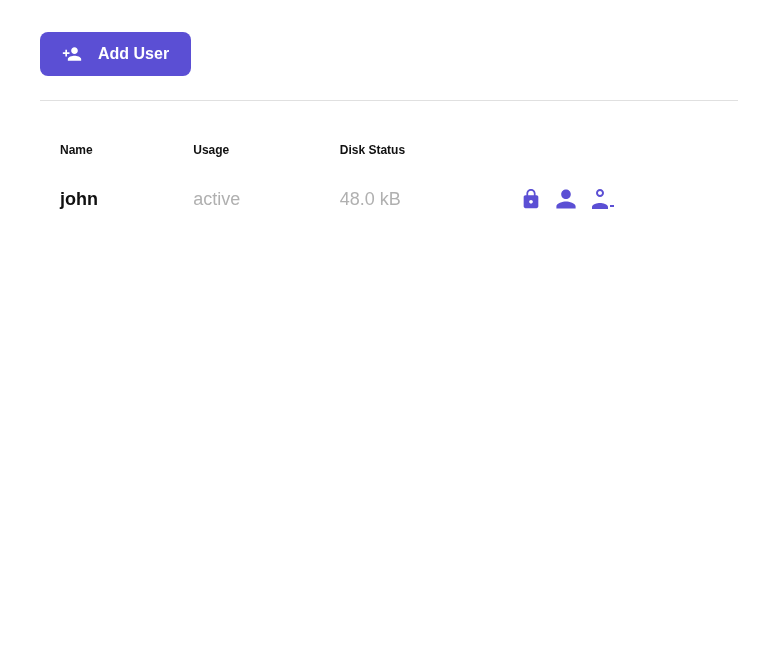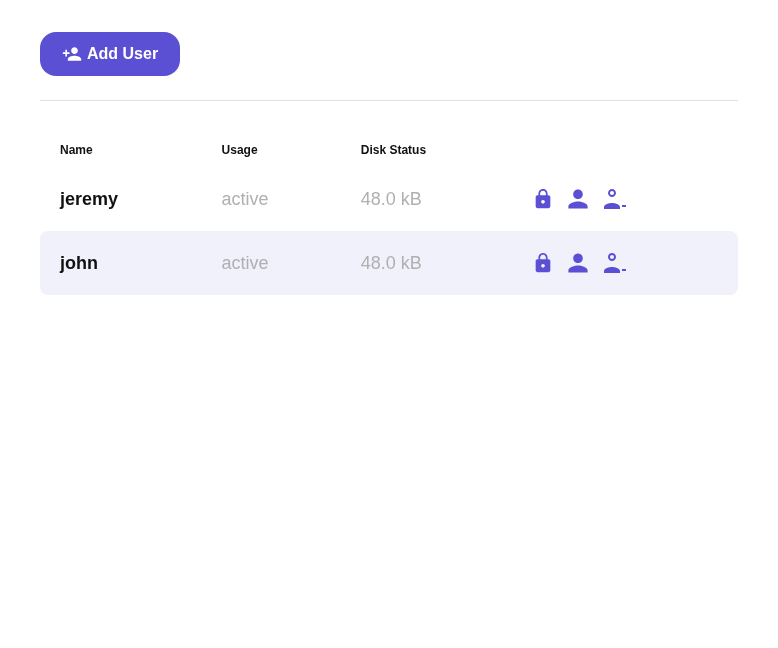--- a/index.html
+++ b/index.html
@@ -29,25 +29,25 @@
 
     .page-title {
       font-size: 28px;
       font-weight: 700;
       color: #111111;
     }
 
     .add-user-button {
       display: flex;
       align-items: center;
-      gap: 5px;
+      gap: 16px;
       background: #5b4fd4;
       color: #ffffff;
       border: none;
-      border-radius: 16px;
+      border-radius: 8px;
       padding: 12px 22px;
       font-size: 16px;
       font-weight: 600;
       cursor: pointer;
     }
 
     .add-user-icon {
       font-size: 17px;
     }
 
@@ -161,44 +161,20 @@
     <thead>
       <tr>
         <th>Name</th>
         <th>Usage</th>
         <th>Disk Status</th>
         <th></th>
       </tr>
     </thead>
     <tbody id="table-body">
         <tr>
-      <td>jeremy</td>
-      <td class="status-cell">active</td>
-      <td class="disk-usage-cell">48.0 kB</td>
-      <td>
-        <div class="actions-cell">
-          <span class="action-icon" title="Lock">
-            <svg class="lock-svg" viewBox="0 0 24 24" xmlns="http://www.w3.org/2000/svg">
-              <path d="M18 8h-1V6c0-2.76-2.24-5-5-5S7 3.24 7 6v2H6c-1.1 0-2 .9-2 2v10c0 1.1.9 2 2 2h12c1.1 0 2-.9 2-2V10c0-1.1-.9-2-2-2zm-6 9c-1.1 0-2-.9-2-2s.9-2 2-2 2 .9 2 2-.9 2-2 2zm3.1-9H8.9V6c0-1.71 1.39-3.1 3.1-3.1 1.71 0 3.1 1.39 3.1 3.1v2z"></path>
-            </svg>
-          </span>
-          <span class="action-icon" title="Profile">
-            <svg class="user-svg" viewBox="0 0 24 24" xmlns="http://www.w3.org/2000/svg">
-              <path d="M12 12c2.7 0 4.8-2.1 4.8-4.8S14.7 2.4 12 2.4 7.2 4.5 7.2 7.2 9.3 12 12 12zm0 2.4c-3.2 0-9.6 1.6-9.6 4.8v2.4h19.2v-2.4c0-3.2-6.4-4.8-9.6-4.8z"></path>
-            </svg>
-          </span>
-          <span class="action-icon" title="Remove User">
-            <svg class="remove-svg" viewBox="0 0 24 24" xmlns="http://www.w3.org/2000/svg">
-              <path d="M14 6c0-2.21-1.79-4-4-4S6 3.79 6 6s1.79 4 4 4 4-1.79 4-4zm-2 0c0 1.1-.9 2-2 2s-2-.9-2-2 .9-2 2-2 2 .9 2 2zM2 20v2h16v-2c0-2.66-5.33-4-8-4s-8 1.34-8 4zm18-2h4v2h-4v-2z"></path>
-            </svg>
-          </span>
-        </div>
-      </td>
-    </tr>
-        <tr>
       <td>john</td>
       <td class="status-cell">active</td>
       <td class="disk-usage-cell">48.0 kB</td>
       <td>
         <div class="actions-cell">
           <span class="action-icon" title="Lock">
             <svg class="lock-svg" viewBox="0 0 24 24" xmlns="http://www.w3.org/2000/svg">
               <path d="M18 8h-1V6c0-2.76-2.24-5-5-5S7 3.24 7 6v2H6c-1.1 0-2 .9-2 2v10c0 1.1.9 2 2 2h12c1.1 0 2-.9 2-2V10c0-1.1-.9-2-2-2zm-6 9c-1.1 0-2-.9-2-2s.9-2 2-2 2 .9 2 2-.9 2-2 2zm3.1-9H8.9V6c0-1.71 1.39-3.1 3.1-3.1 1.71 0 3.1 1.39 3.1 3.1v2z"></path>
             </svg>
           </span>

